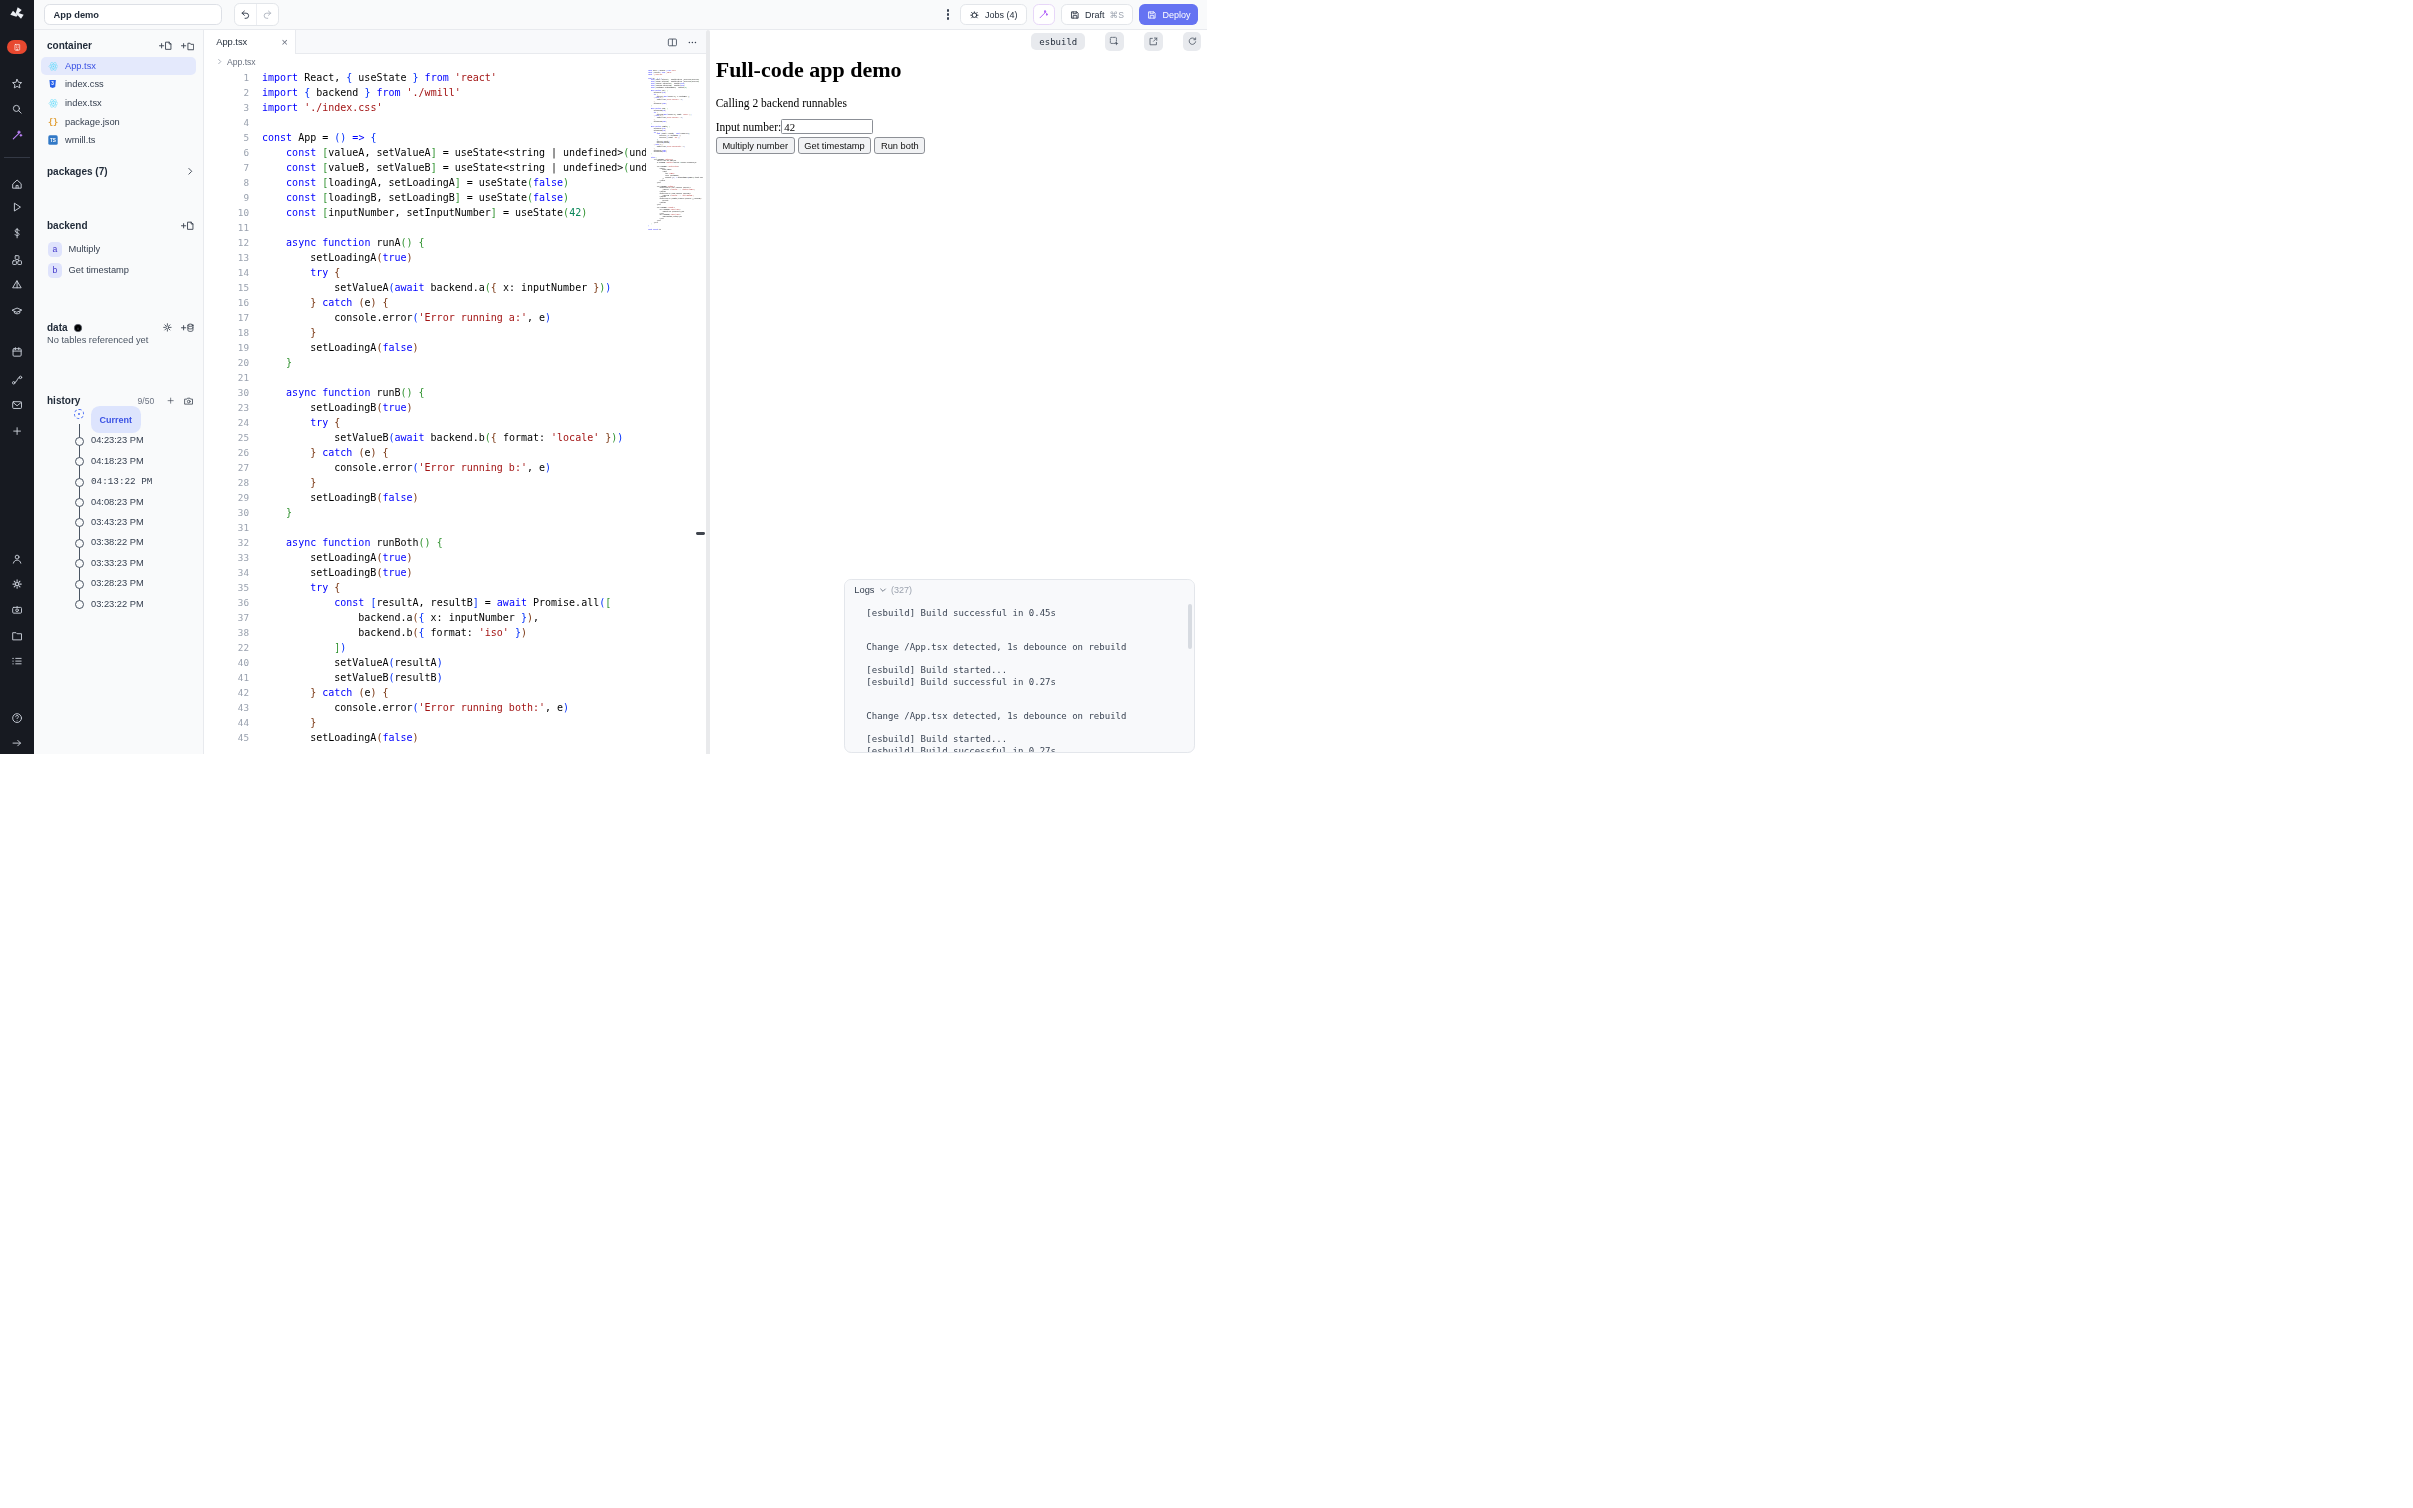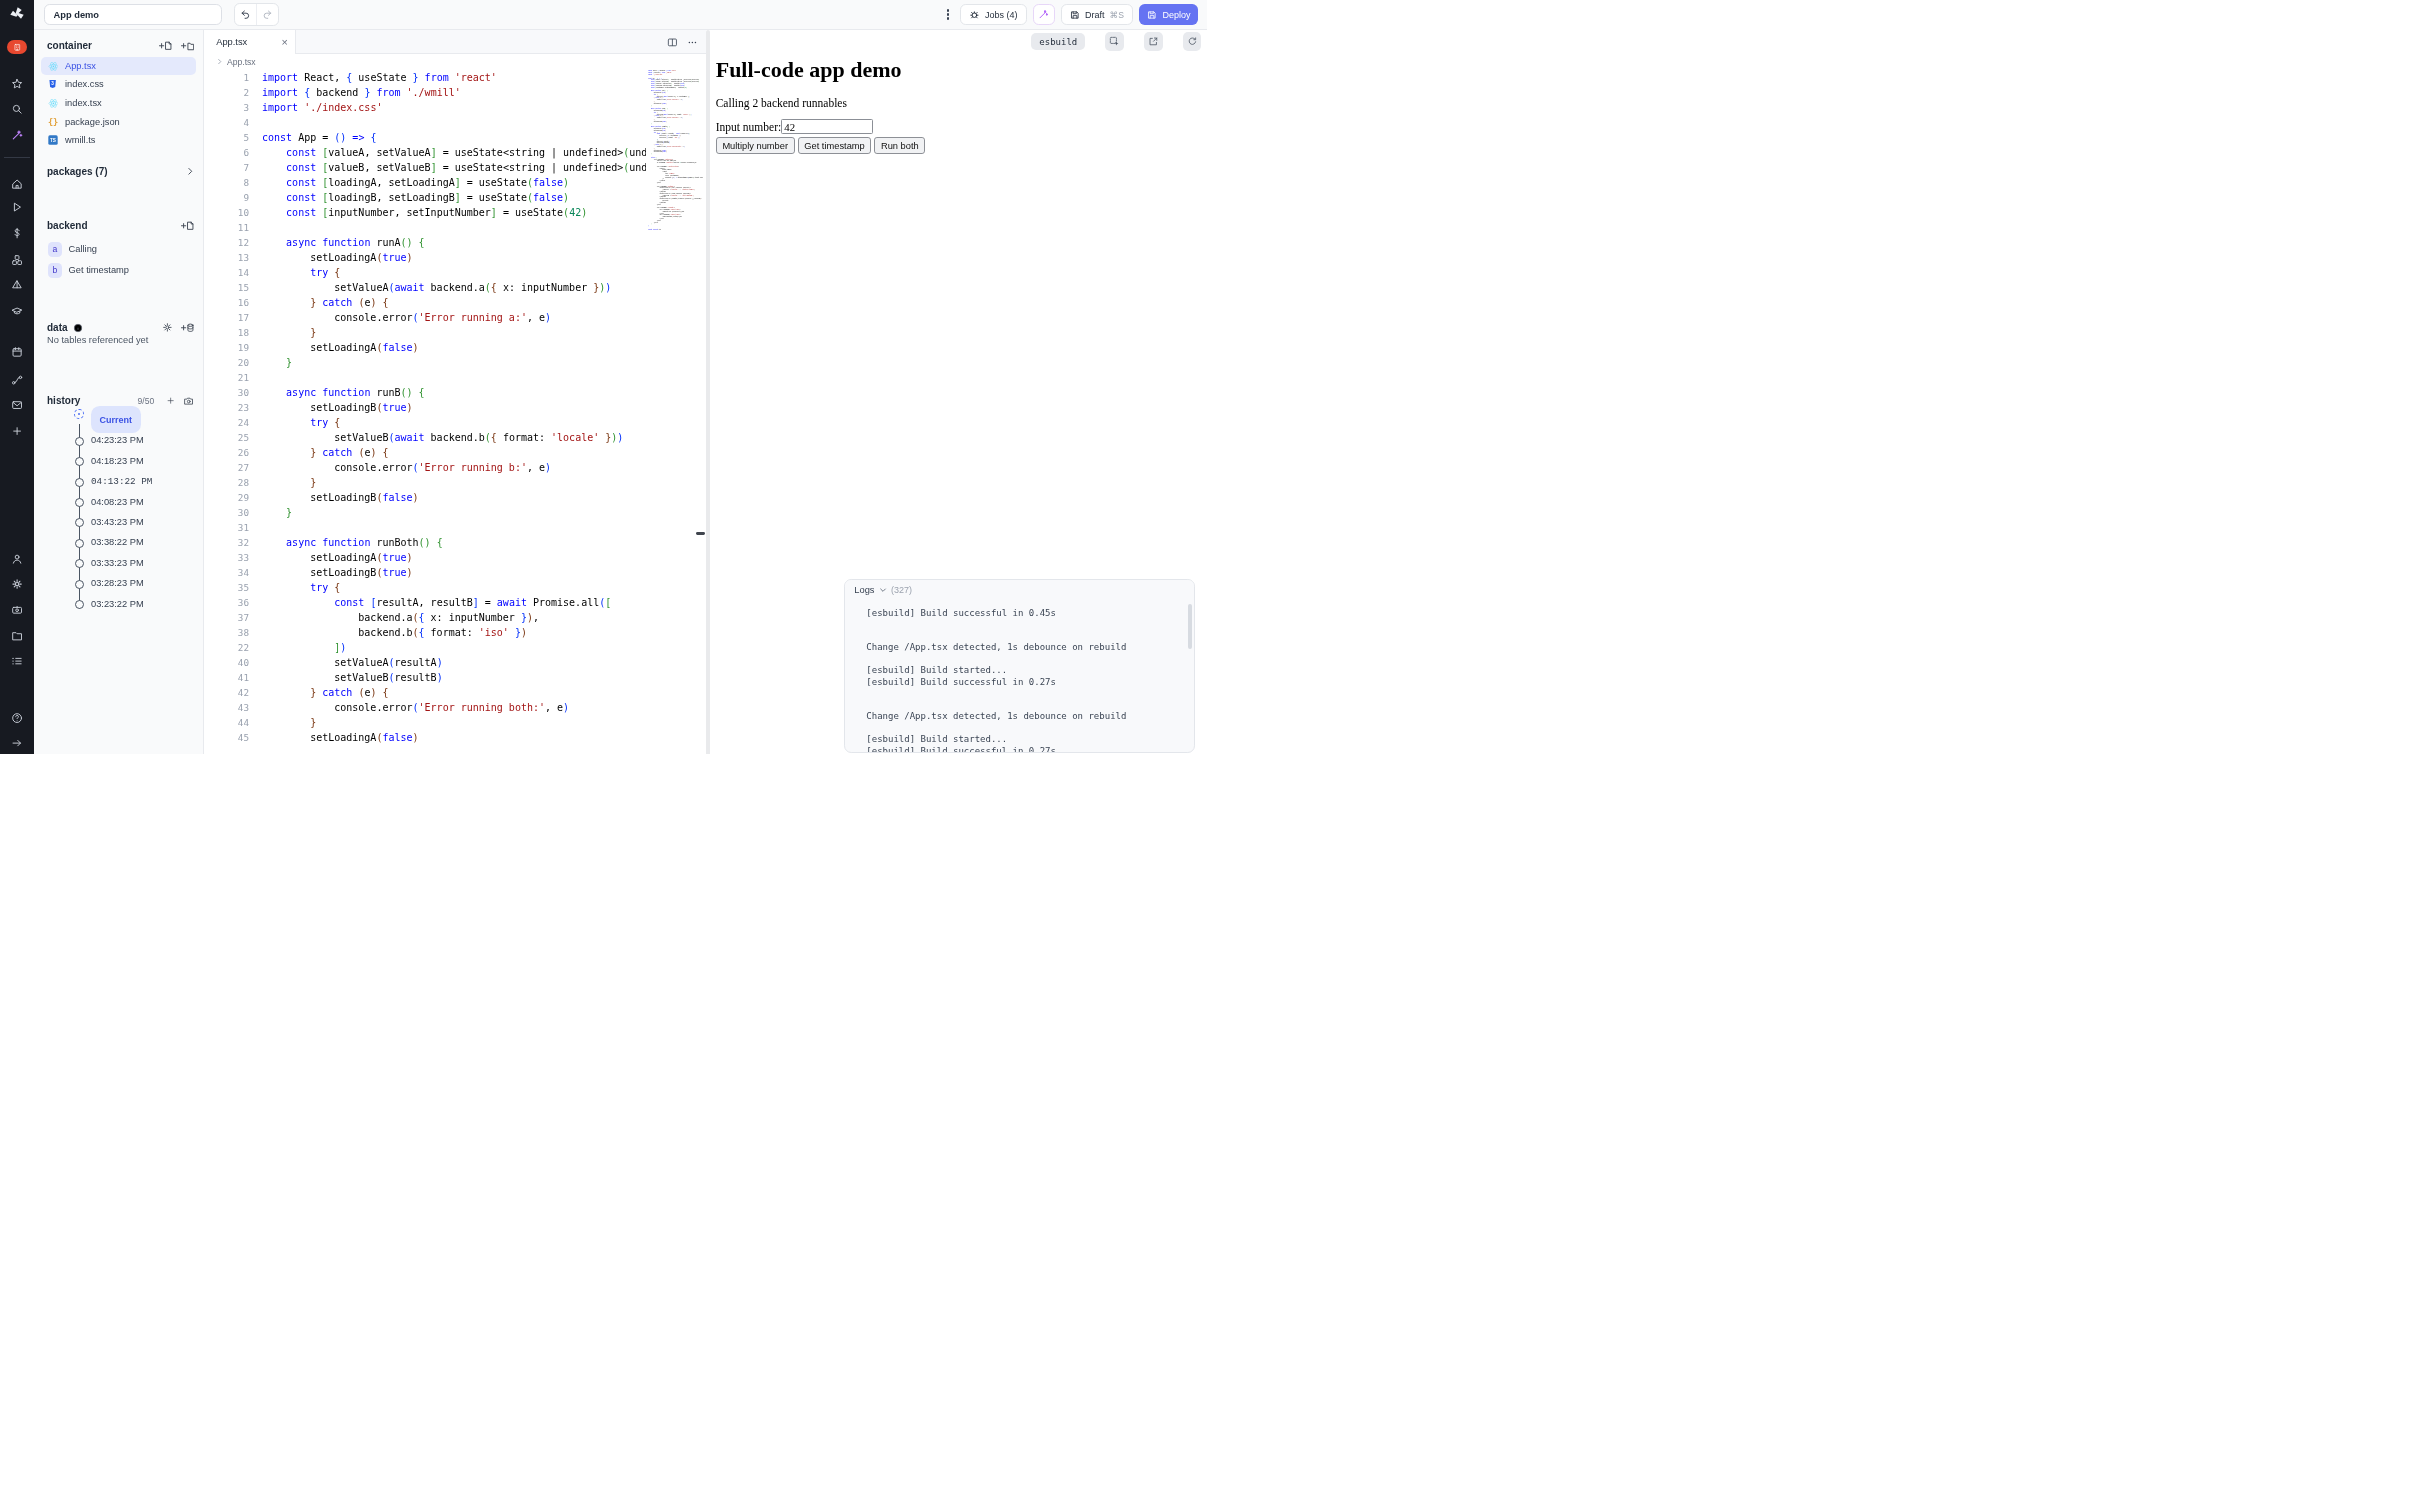--- a/index.html
+++ b/index.html
@@ -366,21 +366,21 @@
       <svg width="14.4" height="11.5" viewBox="0 0 20 16">
           <path d="M2 8h6M5 5v6"></path>
           <path d="M11 3h4.5L18 5.5V13h-7z"></path>
           <path d="M15.5 3v2.5H18"></path>
         </svg>
     </span>
   </div>
   <div id="backend-items">
       <div class="trow" style="top: 210px;">
         <span class="bbadge">a</span>
-        <span>Calling</span>
+        <span>Multiply</span>
       </div>
       <div class="trow" style="top: 231px;">
         <span class="bbadge">b</span>
         <span>Get timestamp</span>
       </div>
     </div>
 
   <div class="thead" style="top:289px">
     <span>data</span>
     <svg width="10" height="10" viewBox="0 0 16 16" style="stroke:#6b7280">

